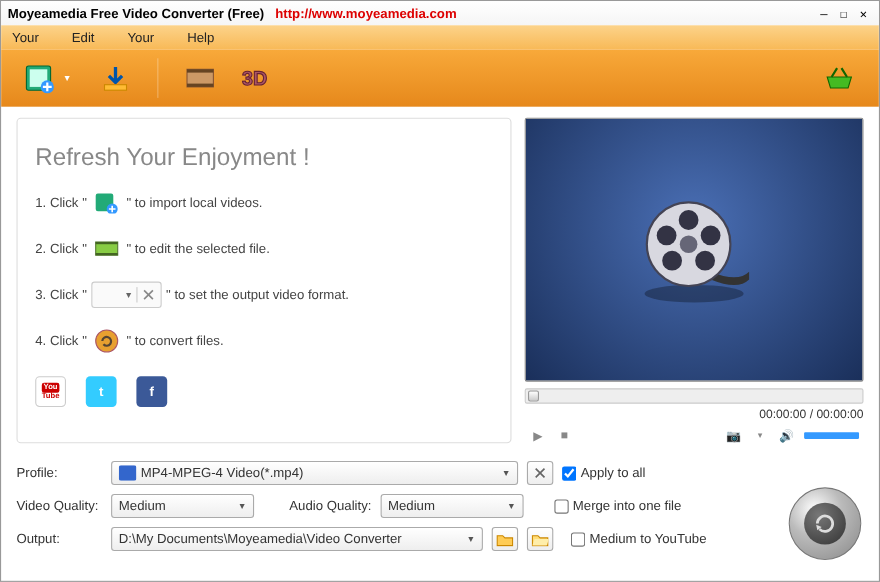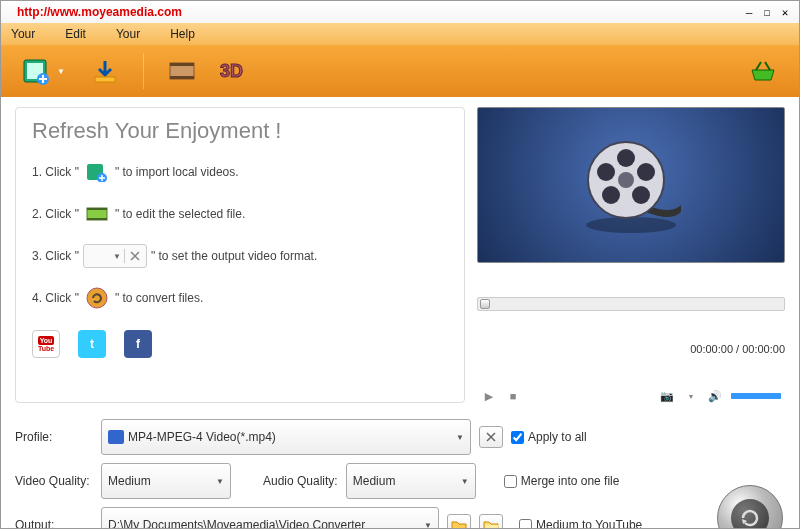--- a/index.html
+++ b/index.html
@@ -21,54 +21,55 @@
 .tbtn.drop { width: 60px; }
 .tbtn .caret { font-size: 8px; color: #fff; margin-left: 4px; }
 .tsep { width: 1px; height: 36px; background: rgba(255,255,255,0.3); margin: 0 6px; }
 .toolbar .spacer { flex: 1; }
 
 
 svg { display: block; }
 
 
 .main { display: flex; padding: 10px 14px; gap: 12px; height: 316px; }
-.left { flex: 1; background: #fff; border: 1px solid #ddd; border-radius: 4px; padding: 10px 16px; }
+.left { flex: 1; background: #fff; border: 1px solid #ddd; border-radius: 4px; padding: 22px 16px; }
 .left h1 { font-size: 22px; color: #888; font-weight: normal; margin-bottom: 14px; }
 .step { display: flex; align-items: center; font-size: 12px; color: #444; margin-bottom: 14px; gap: 4px; height: 28px; }
 .step .mini { width: 28px; height: 24px; display: inline-flex; align-items: center; justify-content: center; border: 1px solid transparent; }
 .step .mini.box { border: 1px solid #ccc; border-radius: 3px; background: #fafafa; width: 64px; justify-content: space-between; padding: 0 4px; }
 .socials { display: flex; gap: 18px; margin-top: 18px; }
 .sbtn { width: 28px; height: 28px; border-radius: 4px; display: flex; align-items: center; justify-content: center; font-size: 12px; font-weight: bold; cursor: pointer; }
 
-.right { width: 308px; display: flex; flex-direction: column; gap: 28px; }
+.right { width: 308px; display: flex; flex-direction: column; }
 .preview { flex: 1; background: radial-gradient(circle at 50% 40%, #4a6fb5, #1a2f5a); border: 1px solid #888; border-radius: 2px; display: flex; align-items: center; justify-content: center; position: relative; }
 .slider { height: 14px; background: #eee; border: 1px solid #ccc; border-radius: 2px; margin-top: 6px; position: relative; }
 .slider .thumb { position: absolute; left: 2px; top: 1px; width: 10px; height: 10px; background: linear-gradient(#fff,#ccc); border: 1px solid #999; border-radius: 2px; }
 .time { text-align: right; font-size: 11px; color: #333; margin-top: 4px; }
 .pcontrols { display: flex; align-items: center; gap: 8px; margin-top: 6px; padding: 0 4px; }
 .pcontrols .spacer { flex: 1; }
 .pcontrols .pbtn { width: 16px; height: 14px; color: #888; display: flex; align-items: center; justify-content: center; font-size: 11px; cursor: pointer; }
 .vol { width: 50px; height: 6px; background: linear-gradient(to right, #39f 100%, #ddd 0); border-radius: 1px; }
 
 
 .bottom { padding: 6px 14px 10px; font-size: 12px; color: #333; position: relative; }
 .row { display: flex; align-items: center; margin-bottom: 8px; gap: 8px; }
 .row label.fld { width: 78px; }
-.combo { height: 36px; border: 1px solid #aaa; border-radius: 3px; background: linear-gradient(#fff,#eee); display: flex; align-items: center; padding: 0 6px; font-size: 12px; }
+.combo { height: 22px; border: 1px solid #aaa; border-radius: 3px; background: linear-gradient(#fff,#eee); display: flex; align-items: center; padding: 0 6px; font-size: 12px; }
 .combo .caret { margin-left: auto; font-size: 8px; color: #555; }
 .iconbtn { width: 24px; height: 22px; border: 1px solid #aaa; border-radius: 3px; background: linear-gradient(#fff,#eee); display: flex; align-items: center; justify-content: center; cursor: pointer; }
 .chk { display: flex; align-items: center; gap: 4px; }
 .chk input { width: 13px; height: 13px; }
 .convert { position: absolute; right: 16px; bottom: 10px; width: 66px; height: 66px; border-radius: 50%; background: radial-gradient(circle at 35% 30%, #fff, #bbb 40%, #888); border: 1px solid #777; display: flex; align-items: center; justify-content: center; cursor: pointer; }
 .convert .inner { width: 38px; height: 38px; border-radius: 50%; background: radial-gradient(circle at 35% 30%, #777, #333); display: flex; align-items: center; justify-content: center; color: #ccc; }
 </style>
 </head>
 <body>
 
 <div class="titlebar">
+  <span style="font-weight:bold">Moyeamedia Free Video Converter (Free)</span>
   <span class="url">http://www.moyeamedia.com</span>
   <span class="spacer"></span>
   <span class="winbtn">—</span>
   <span class="winbtn">☐</span>
   <span class="winbtn">✕</span>
 </div>
 
 <div class="menubar">
   <span>Your</span>
   <span>Edit</span>

